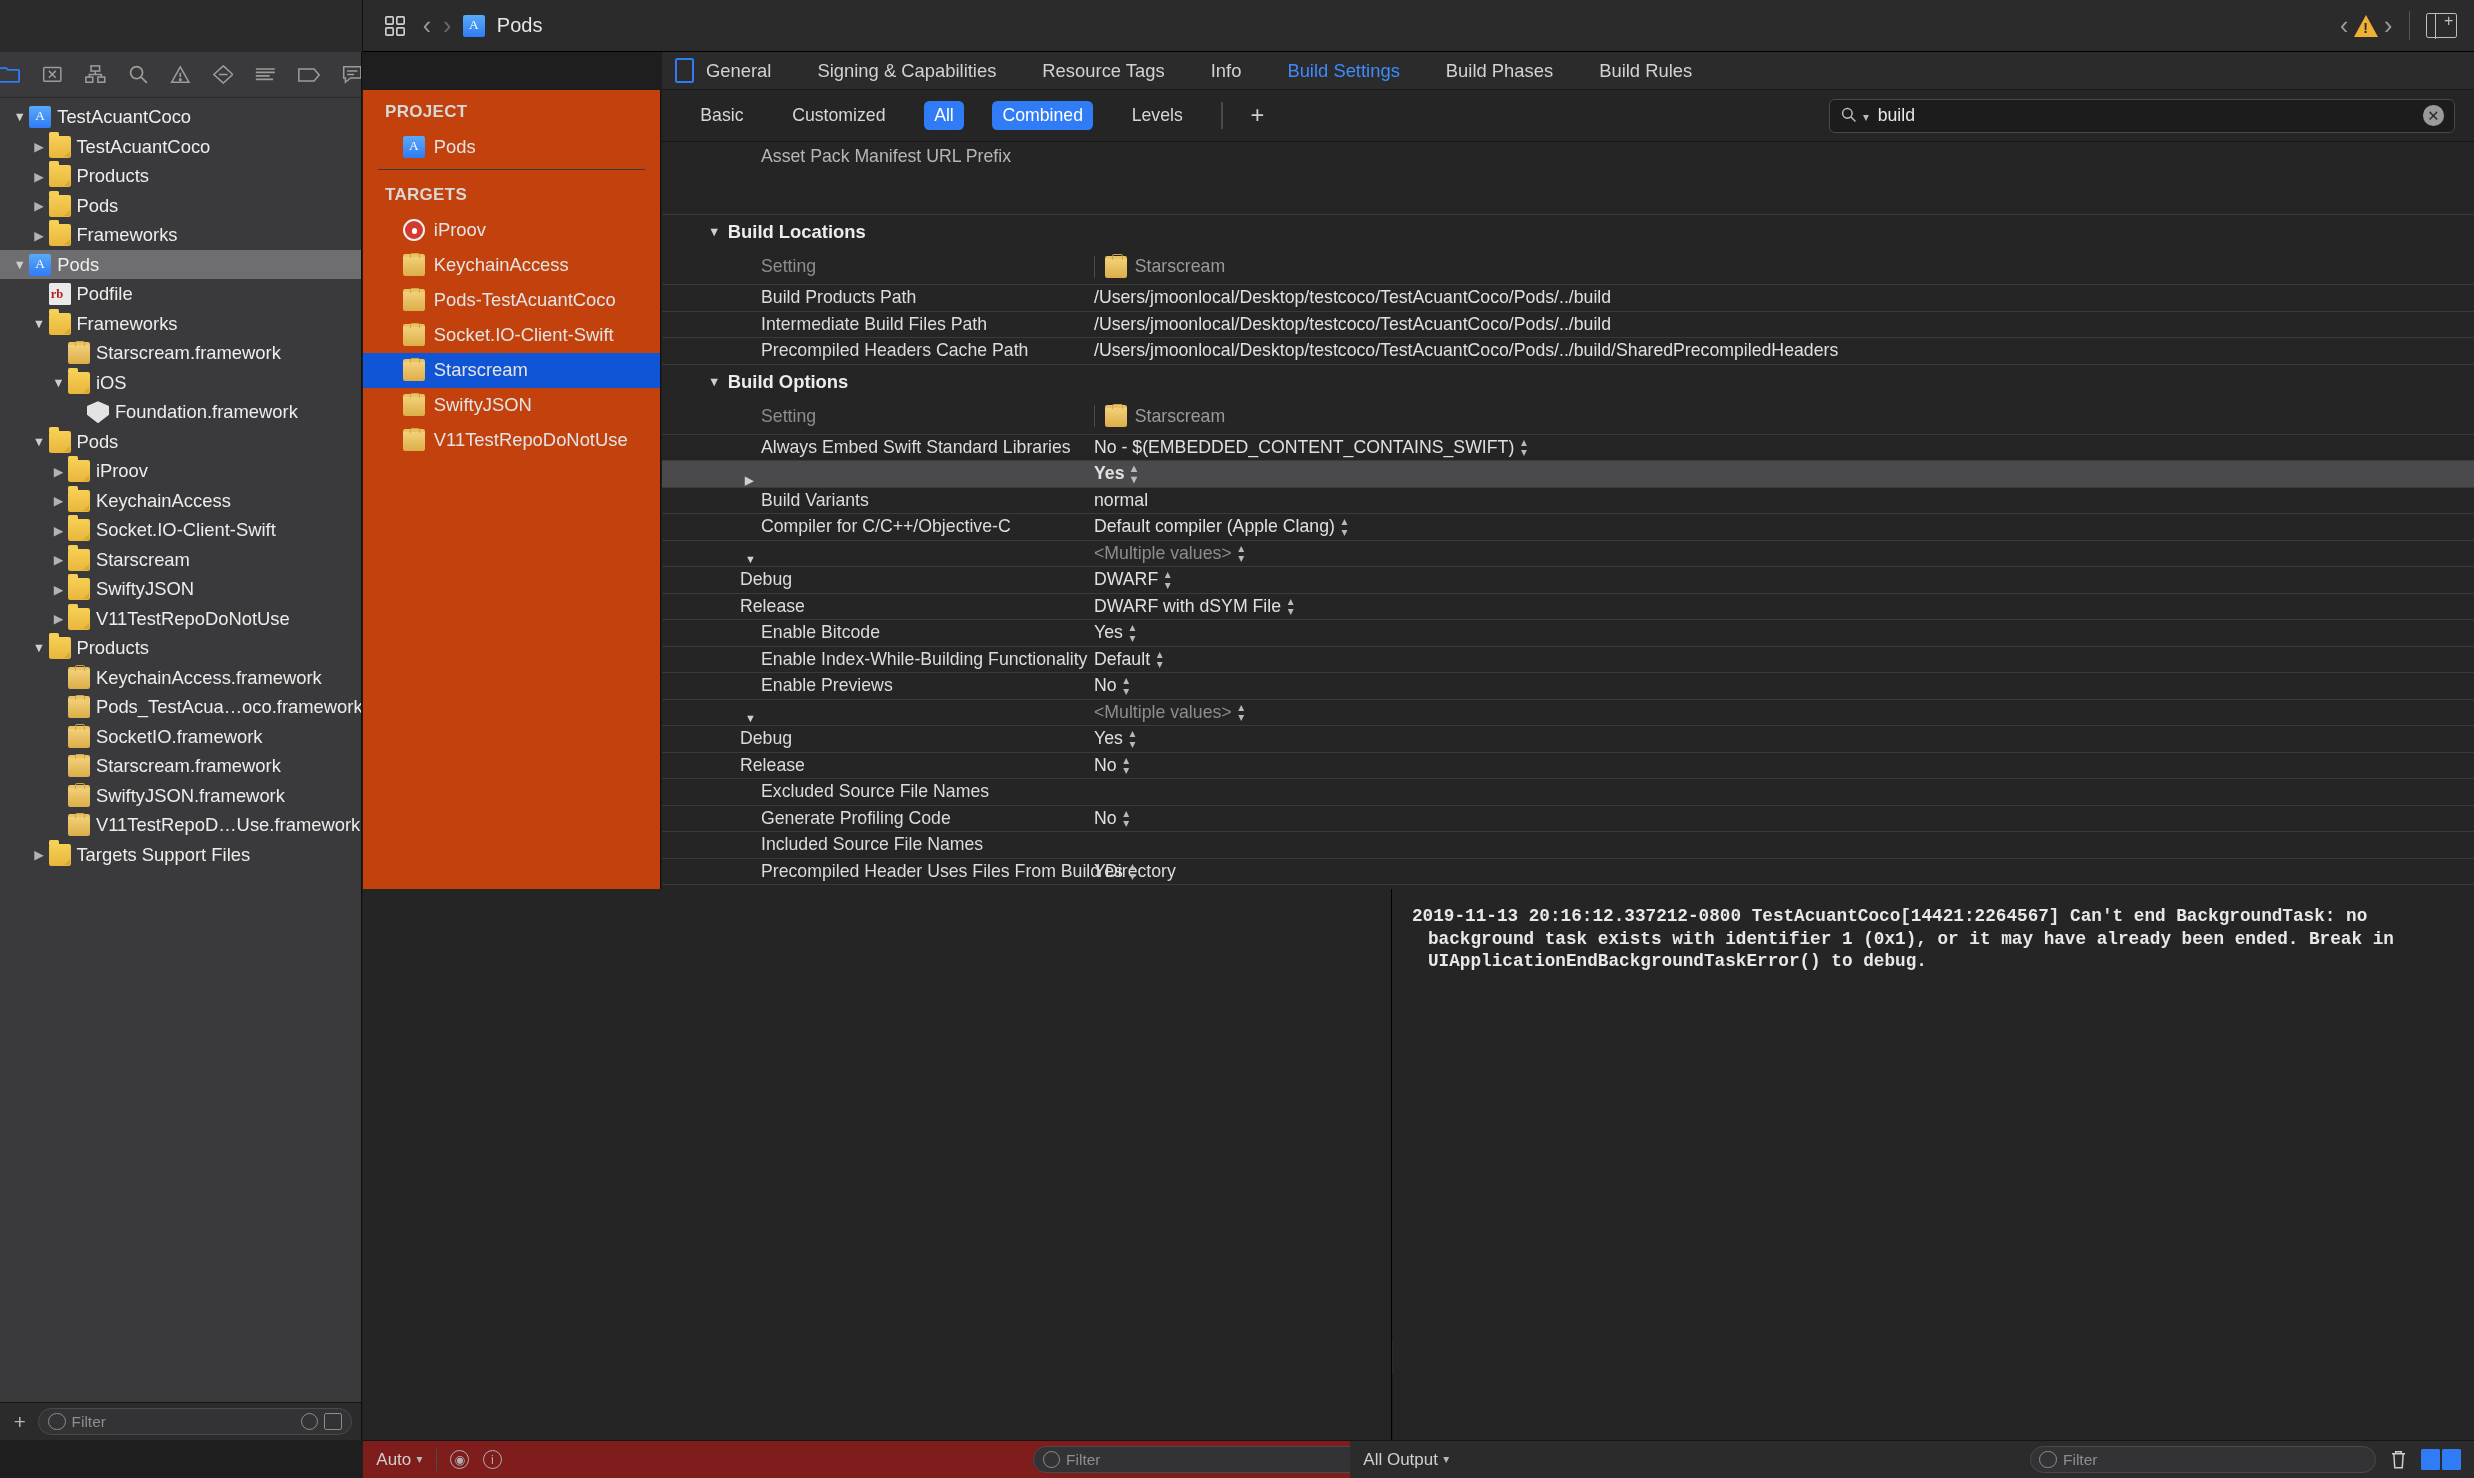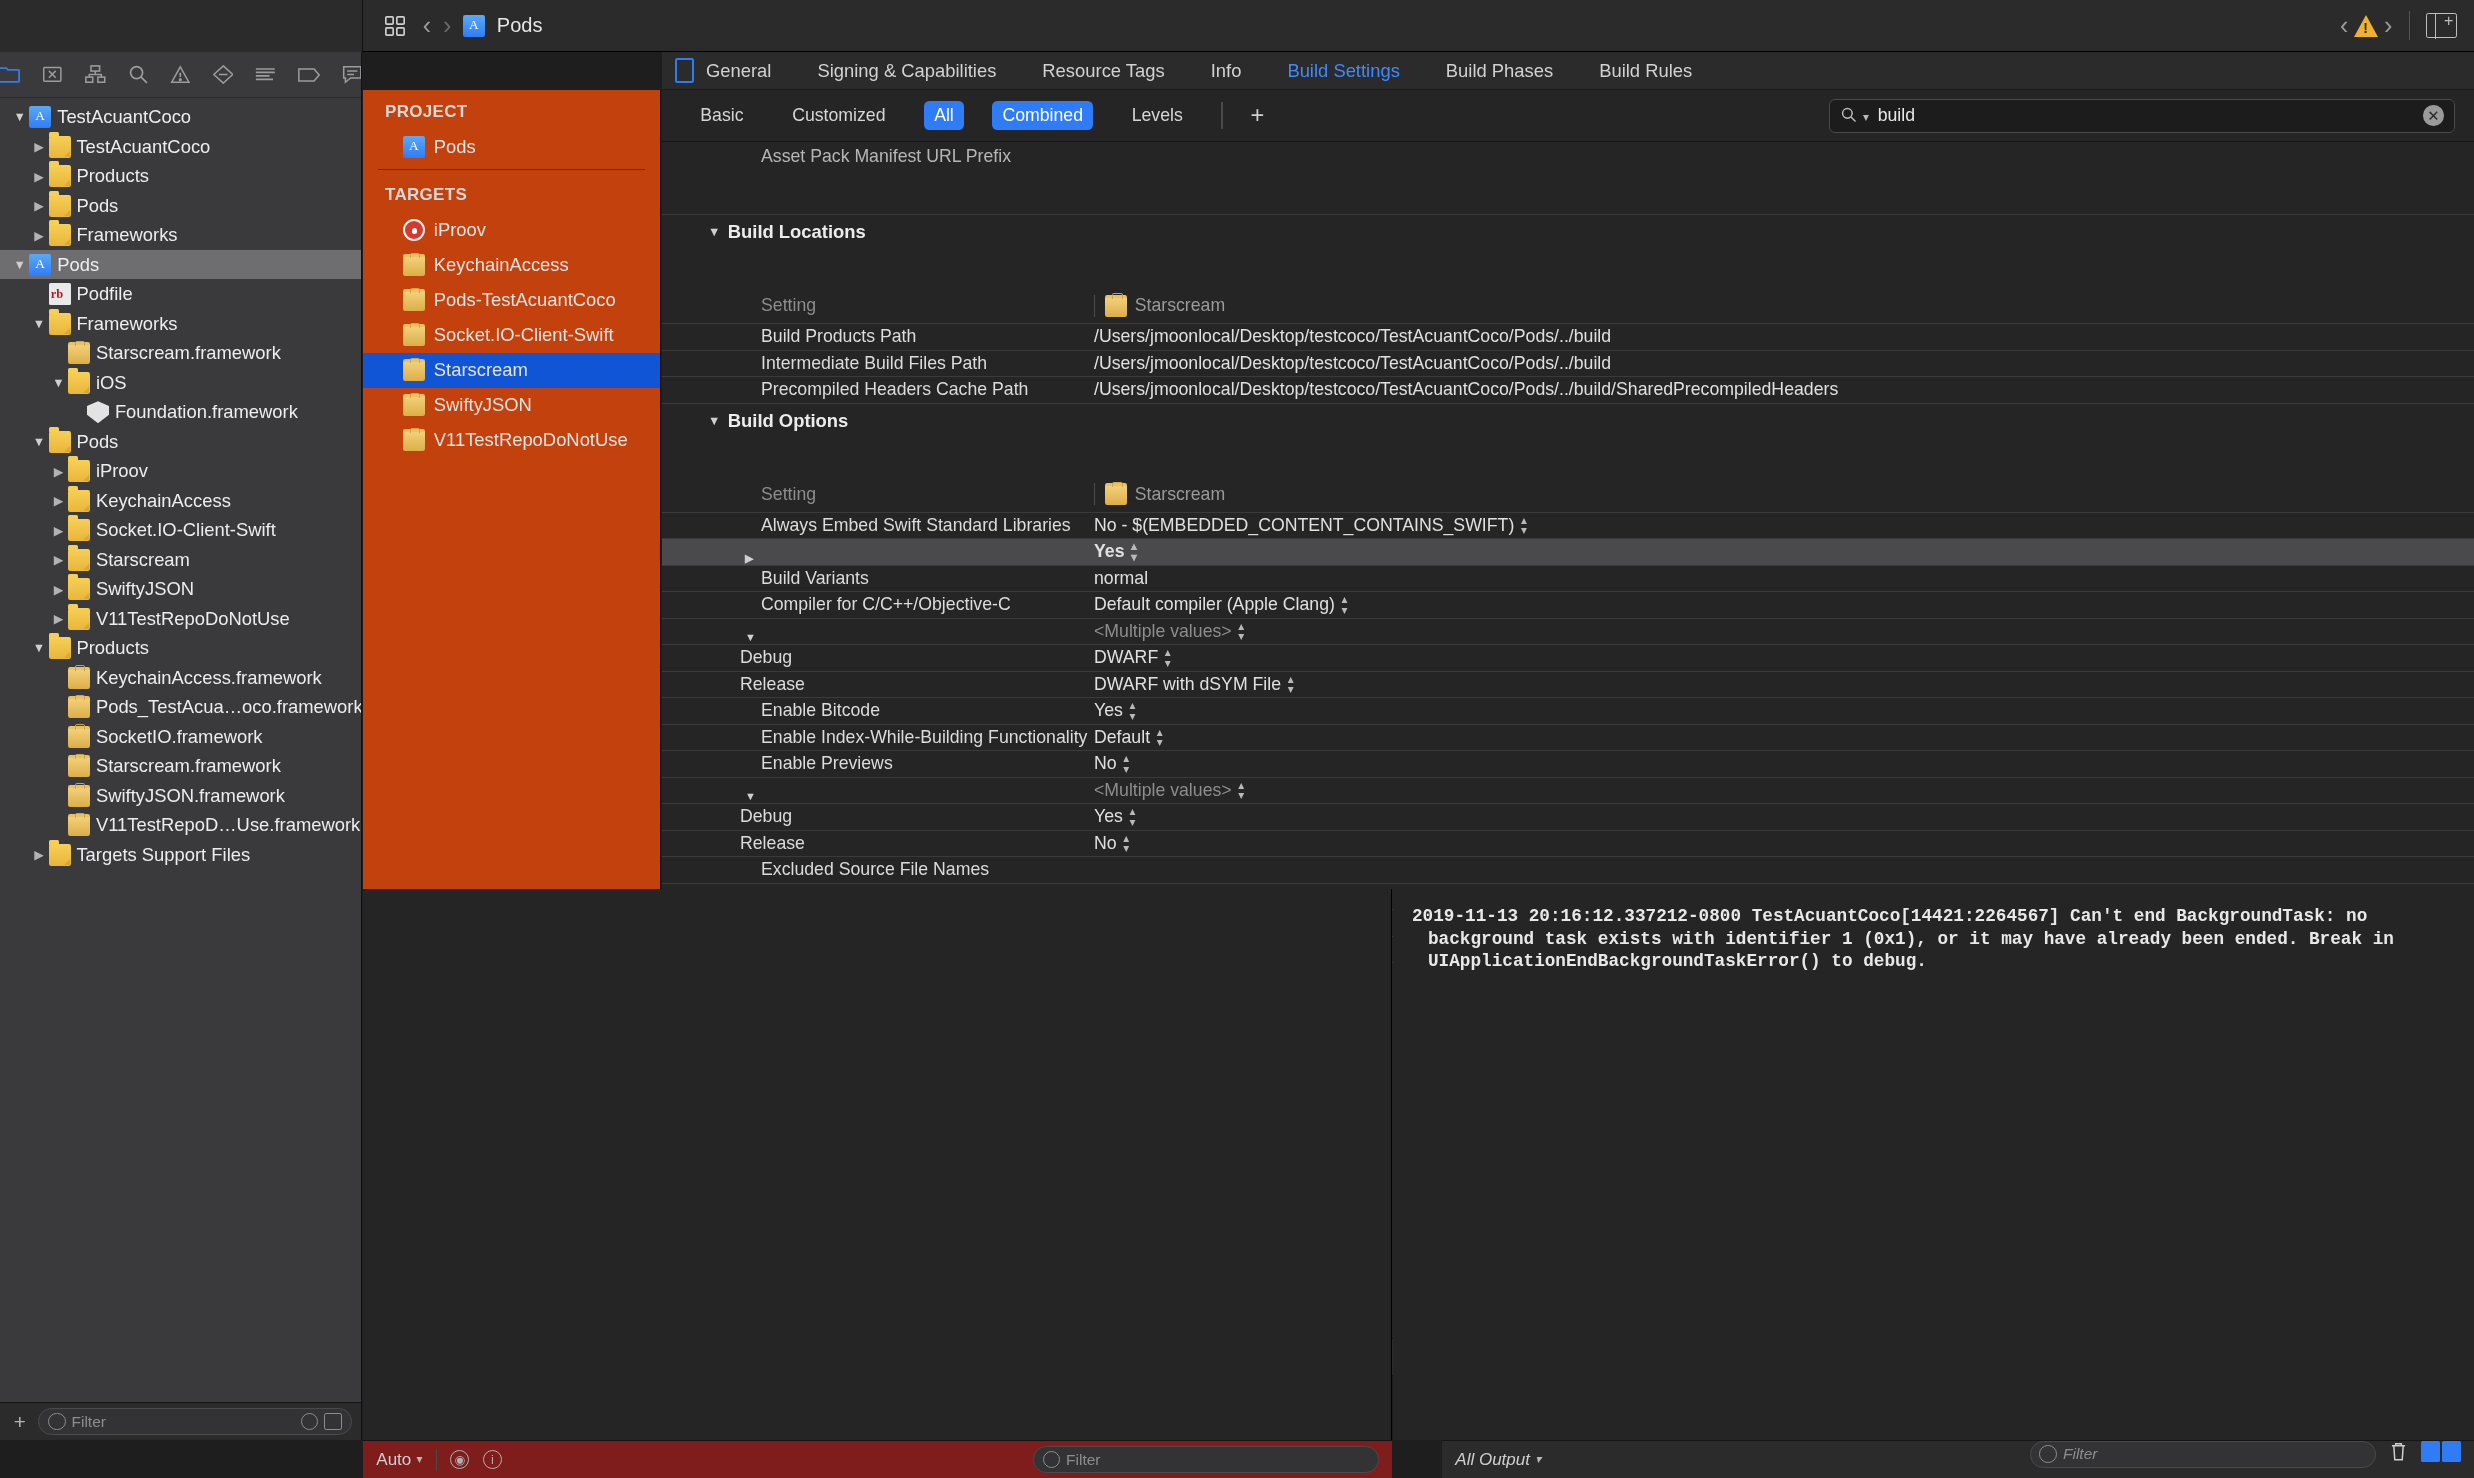--- a/index.html
+++ b/index.html
@@ -125,21 +125,21 @@
   #searchval{font-size:17.7px;color:#e8e8e8;flex:1;}
   .xbtn{width:20.6px;height:20.6px;border-radius:50%;background:#9a9a9a;color:#2b2b2b;
         font-size:14.7px;display:flex;align-items:center;justify-content:center;}
   
   #settings{position:absolute;left:0;right:0;top:90px;bottom:0;overflow:hidden;}
   .s-partial{height:25px;display:flex;align-items:flex-end;overflow:hidden;}
   .s-partial .s-name{font-size:17.7px;color:#cfcfcf;padding-left:99px;opacity:.85;}
   .grp-head{height:35px;display:flex;align-items:center;padding-left:46px;gap:7.4px;border-top:0.7px solid #3a3a3a;}
   .grp-tri{font-size:12.5px;color:#cfcfcf;}
   .grp-title{font-size:18.4px;font-weight:bold;color:#ececec;}
-  .s-hdr{height:35px;display:flex;align-items:center;margin-top:39px;}
+  .s-hdr{height:35px;display:flex;align-items:center;}
   .s-hdr .s-name{font-size:17.7px;color:#8d8d8d;padding-left:99px;width:432px;}
   .s-hdr .s-target{font-size:17.7px;color:#9a9a9a;display:flex;align-items:center;gap:7.4px;border-left:1.5px solid #4b4b4b;padding-left:10.3px;}
   .s-row{height:26.5px;display:flex;align-items:center;border-top:0.7px solid #3a3a3a;}
   .s-row.sel{background:#4a4a4c;}
   .s-row .s-name{font-size:17.7px;color:#dcdcdc;width:432px;padding-left:99px;white-space:nowrap;}
   .s-row .s-name.ind1{padding-left:78px;}
   .s-row.sel .s-name{font-weight:bold;}
   .s-val{font-size:17.7px;color:#e0e0e0;display:flex;align-items:center;gap:6.6px;white-space:nowrap;}
   .s-val.multi{color:#8d8d8d;}
   .s-row.sel .s-val{font-weight:bold;}
@@ -169,22 +169,22 @@
   #console-text{
     font-family:"Liberation Mono", monospace;font-size:17.7px;line-height:1.28;
     color:#e8e8e8;white-space:pre-wrap;padding-left:16px;text-indent:-16px;font-weight:bold;
   }
   
   #status-left{
     position:absolute;left:363px;bottom:0;width:1029px;height:38px;background:#7f1d1d;
     border-top:0.7px solid #151515;display:flex;align-items:center;padding:0 13.3px;gap:13.3px;
   }
   #status-right{
-    position:absolute;left:1442px;right:0;bottom:0;height:38px;background:#2b2b2b;
-    border-top:0.7px solid #151515;display:flex;padding:0 13.3px;gap:13.3px;font-style:italic;
+    position:absolute;left:1350px;right:0;bottom:0;height:38px;background:#2b2b2b;
+    border-top:0.7px solid #151515;display:flex;align-items:center;padding:0 13.3px;gap:13.3px;
   }
   .st-text{font-size:17px;color:#cfcfcf;display:flex;align-items:center;gap:5.2px;}
   .st-ico{width:19px;height:19px;border:1.5px solid #b0b0b0;border-radius:50%;display:flex;align-items:center;justify-content:center;font-size:12.5px;color:#b0b0b0;}
   .st-filter{width:346px;height:26.5px;background:#333335;border:0.7px solid #4a4a4c;border-radius:13.3px;
      display:flex;align-items:center;padding:0 8.8px;gap:5.9px;color:#8d8d8d;font-size:15.5px;}
   .trash{font-size:19px;color:#cfcfcf;}
   .splitseg{display:flex;gap:1.5px;}
   .splitseg i{display:block;width:19px;height:20.6px;background:#2f7cf6;border-radius:1.5px;}
   svg{display:block;}
 </style>

